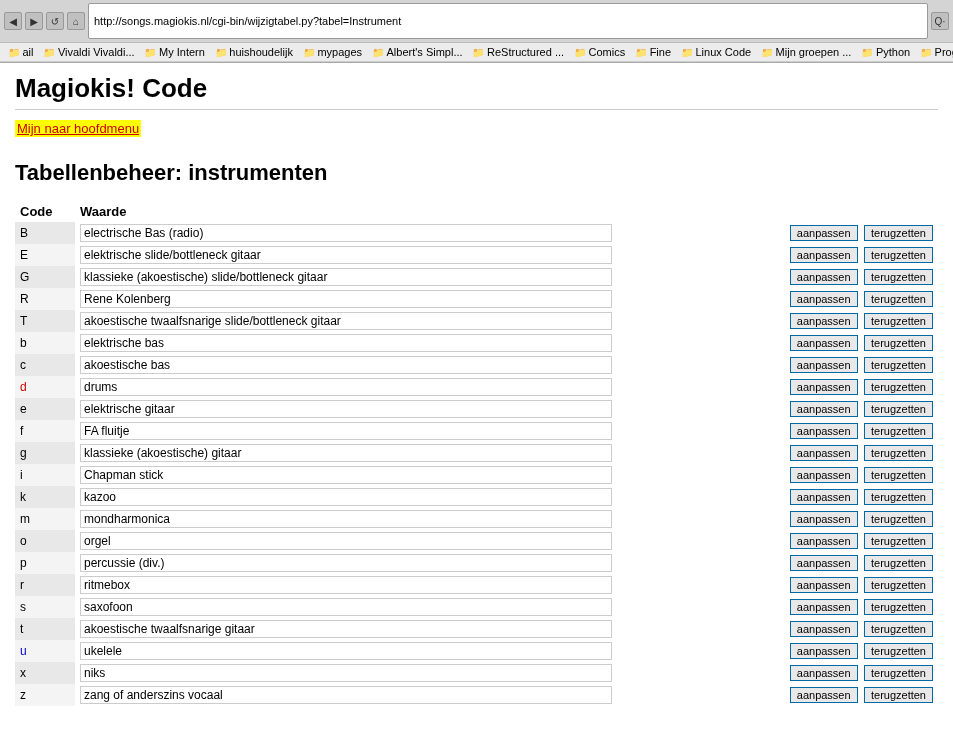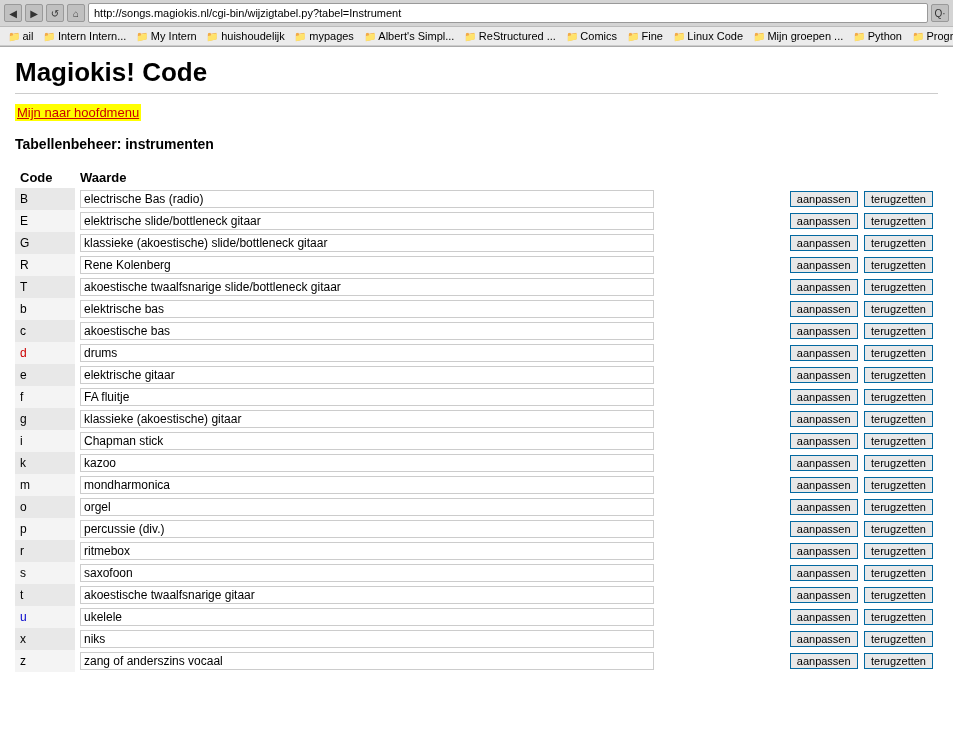--- a/index.html
+++ b/index.html
@@ -23,21 +23,21 @@
       background: #c0c0c0;
       border: 1px solid #999;
       border-radius: 2px;
       font-size: 10px;
       display: flex; align-items: center; justify-content: center;
       cursor: pointer;
       color: #333;
     }
     .address-bar {
       flex: 1;
-      height: 20px;
+      height: 36px;
       border: 1px solid #999;
       padding: 0 5px;
       font-size: 11px;
       background: #fff;
       border-radius: 2px;
     }
     .bookmarks-bar {
       display: flex;
       align-items: center;
       padding: 2px 4px;
@@ -77,24 +77,24 @@
       color: #cc0000;
       text-decoration: underline;
       background: #ffff00;
       padding: 1px 2px;
       cursor: pointer;
       display: inline-block;
       margin-bottom: 15px;
       font-size: 13px;
     }
     .section-title {
-      font-size: 14px;
+      font-size: 22px;
       font-weight: bold;
       margin-bottom: 15px;
-      margin-top: 0;
+      margin-top: 8px;
     }
     .data-table {
       width: 100%;
       border-collapse: collapse;
     }
     .data-table th {
       text-align: left;
       font-weight: bold;
       padding: 3px 5px;
       background: #fff;
@@ -107,21 +107,21 @@
     }
     .code-cell {
       background: #e8e8e8;
       width: 60px;
       min-width: 60px;
       border: none;
       padding: 2px 5px;
       color: #000;
     }
     .value-cell input {
-      width: 574px;
+      width: 532px;
       border: 1px solid #ccc;
       padding: 1px 3px;
       font-size: 12px;
       background: #fff;
     }
     .action-cell {
       text-align: right;
     }
     .btn-action {
       background: #e8e8e8;
@@ -152,21 +152,21 @@
     <input class="address-bar" type="text" value="http://songs.magiokis.nl/cgi-bin/wijzigtabel.py?tabel=Instrument" style="">
     <div class="toolbar-btn">Q·</div>
   </div>
   <div class="bookmarks-bar" id="bookmarks-container">
   <div class="bookmark-item">
         <span class="bk-icon">📁</span>
         <span>ail</span>
       </div>
       <div class="bookmark-item">
         <span class="bk-icon">📁</span>
-        <span>Intern Intern...</span>
+        <span>Vivaldi Vivaldi...</span>
       </div>
       <div class="bookmark-item">
         <span class="bk-icon">📁</span>
         <span>My Intern</span>
       </div>
       <div class="bookmark-item">
         <span class="bk-icon">📁</span>
         <span>huishoudelijk</span>
       </div>
       <div class="bookmark-item">

